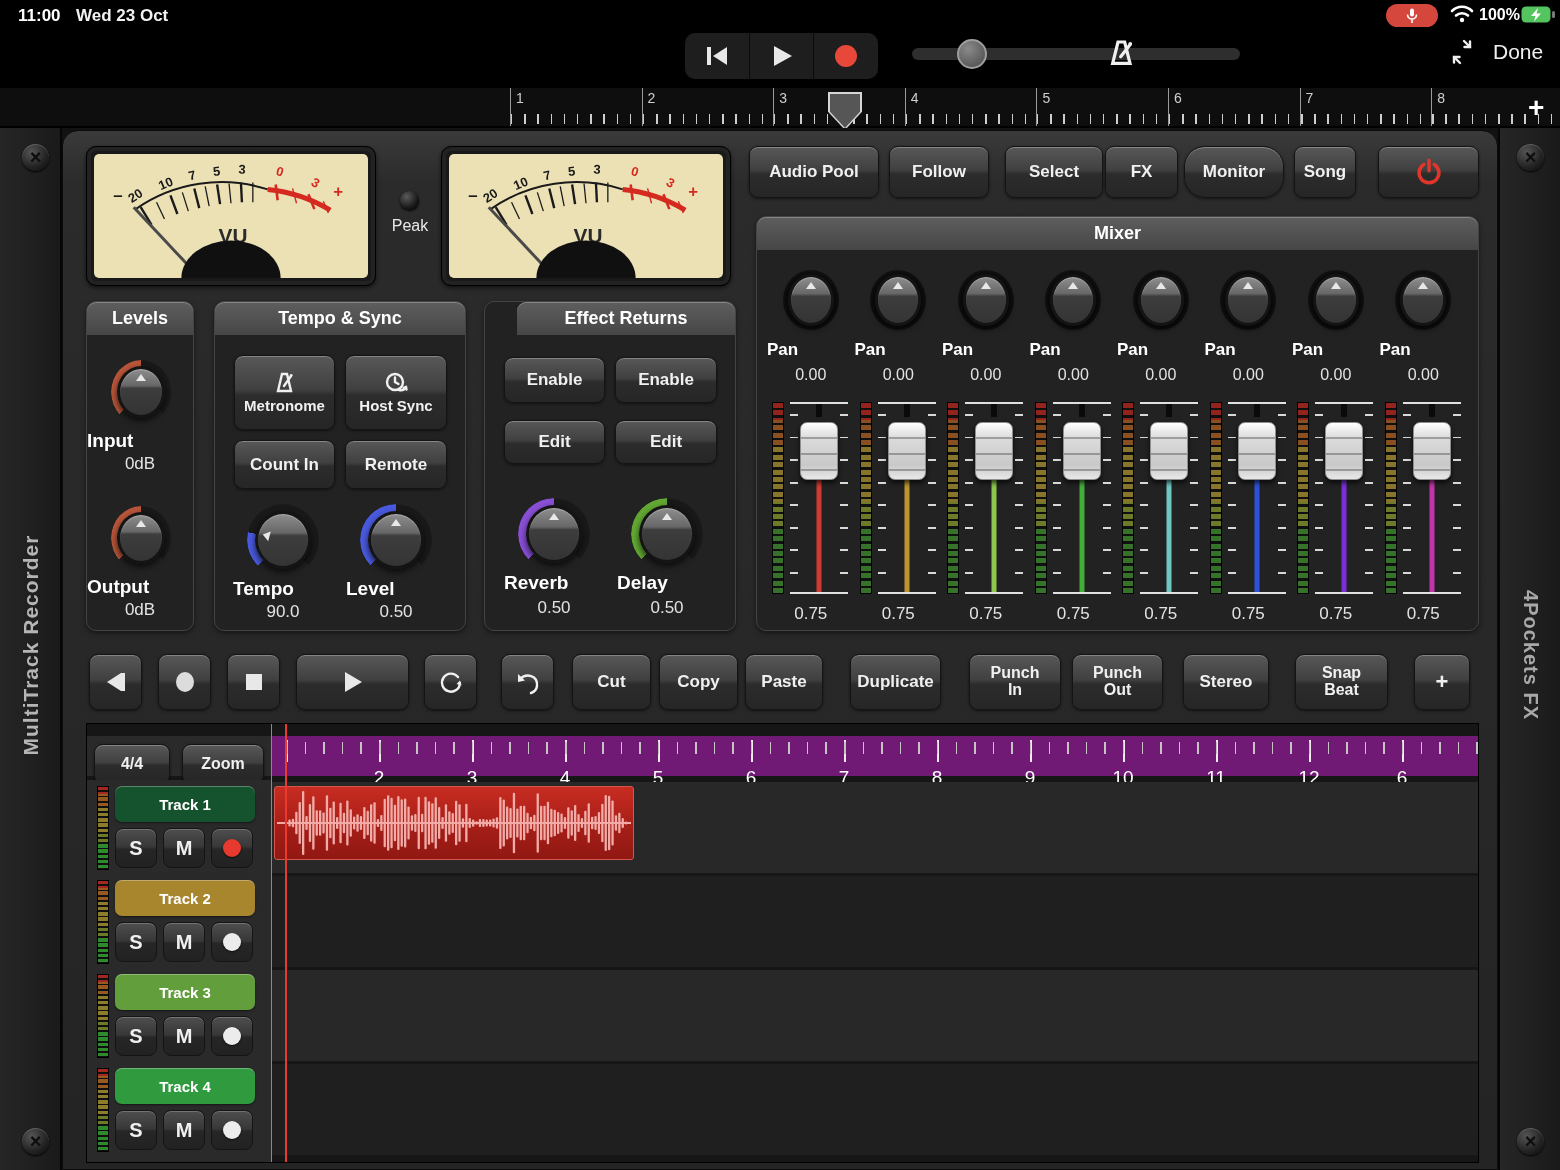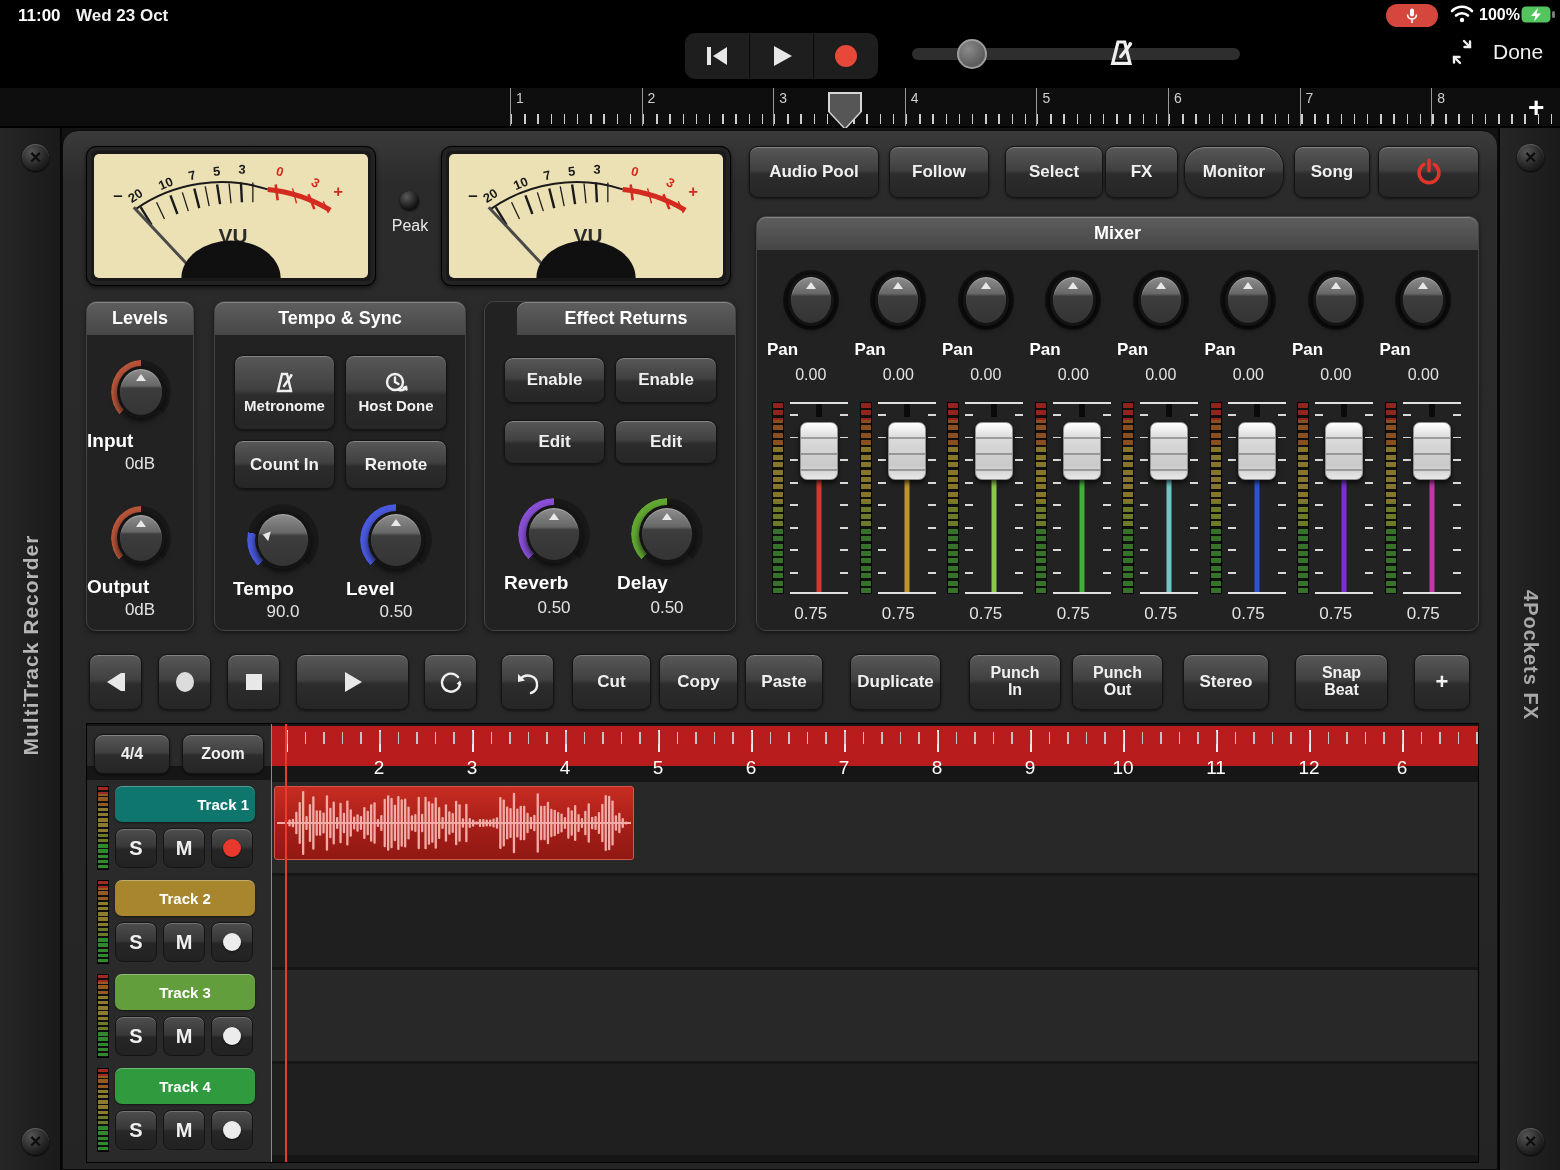--- a/index.html
+++ b/index.html
@@ -116,21 +116,21 @@
      repeating-linear-gradient(to bottom,rgba(0,0,0,0) 0 14px,rgba(0,0,0,.28) 14px 16px),
      linear-gradient(180deg,#ffffff,#dcdcdc 25%,#c9c9c9 75%,#e8e8e8);
     border:1px solid #8f8f8f;box-shadow:0 3px 5px rgba(0,0,0,.7);}
   .mch .fv{position:absolute;top:342px;width:100%;}
 
   
   .tool{top:523px;height:56px;}
 
   
   .trackarea{position:absolute;left:23px;top:592px;width:1393px;height:440px;background:#161616;border:1px solid #000;overflow:hidden;}
-  .truler{position:absolute;left:0;top:2px;width:100%;height:40px;background:#b91c1c;}
+  .truler{position:absolute;left:0;top:12px;width:100%;height:40px;background:#701a75;}
   .truler .ctrls{position:absolute;left:0;top:0;width:185px;height:100%;background:#2a2a2a;}
   .bars{position:absolute;left:199px;top:0;height:56px;display:flex;}
   .bar{position:relative;width:93px;height:100%;flex:none;}
   .bar::before{content:'';position:absolute;left:0;top:4px;width:2px;height:22px;background:#ececec;}
   .bar::after{content:'';position:absolute;left:0;top:6px;width:100%;height:12px;
     background:repeating-linear-gradient(to right,#c4c4c4 0 1.5px,transparent 1.5px 18.6px);}
   .bar .n{position:absolute;left:0;bottom:3px;transform:translateX(-50%);font-size:19px;color:#fff;}
   .hdrcol{position:absolute;left:0;top:56px;width:185px;bottom:0;background:#2a2a2a;}
   .divider{position:absolute;left:184px;top:0;bottom:0;width:1px;background:#8a8a8a;z-index:4;}
   .trows{position:absolute;left:0;top:56px;width:100%;height:384px;}
@@ -359,21 +359,21 @@
       </svg>
     </div>
 
     <div>
 
     <button class="btn pbtn" style="left: 686px; top: 15px; width: 130px; height: 52px;">Audio Pool</button>
         <button class="btn pbtn" style="left: 826px; top: 15px; width: 100px; height: 52px;">Follow</button>
         <button class="btn pbtn" style="left: 942px; top: 15px; width: 98px; height: 52px;">Select</button>
         <button class="btn pbtn" style="left: 1042px; top: 15px; width: 73px; height: 52px;">FX</button>
         <button class="btn pbtn" style="left: 1121px; top: 15px; width: 100px; height: 52px; border-radius: 21px;">Monitor</button>
-        <button class="btn pbtn" style="left: 1231px; top: 15px; width: 76px; height: 52px;">Song</button>
+        <button class="btn pbtn" style="left: 1231px; top: 15px; width: 62px; height: 52px;">Song</button>
       </div>
     <button class="btn" style="left:1315px;top:15px;width:101px;height:52px;">
       <svg width="28" height="28" viewBox="0 0 24 24">
         <line x1="12" y1="2" x2="12" y2="11" stroke="#e0352a" stroke-width="3" stroke-linecap="round"></line>
         <path d="M7.5 5.5 a8.5 8.5 0 1 0 9 0" fill="none" stroke="#e0352a" stroke-width="3" stroke-linecap="round"></path>
       </svg>
     </button>
 
     <div class="section" style="left:693px;top:85px;width:723px;height:415px;">
       <div class="sec-head">Mixer</div>
@@ -571,21 +571,21 @@
         </svg>
         <span>Metronome</span>
       </button>
       <button class="btn" style="left:130px;top:53px;width:102px;height:75px;flex-direction:column;font-size:15px;">
         <svg width="24" height="24" viewBox="0 0 24 24" style="margin-bottom:3px;">
           <circle cx="11" cy="11" r="8" class="st"></circle>
           <polyline points="11,6.5 11,11 14.5,13" class="st"></polyline>
           <path d="M15 19 a6 6 0 0 0 7 -3" class="st"></path>
             <polyline points="22.5,18.5 22,16 19.6,16.8" class="st"></polyline>
         </svg>
-        <span>Host Done</span>
+        <span>Host Sync</span>
       </button>
       <button class="btn" style="left:19px;top:138px;width:101px;height:49px;">Count In</button>
       <button class="btn" style="left:130px;top:138px;width:102px;height:49px;">Remote</button>
       <div class="knobwrap" style="left:32px;top:202px;width:72px;height:72px;">
         <div class="ring" style="--sweep: 16%; --rc: #4a5adf;"></div>
         <div class="knob" style="width:56px;height:58px;--rot:-75deg;">
             <div class="mark"></div>
           </div>
       </div>
       <div class="klabel" style="position:absolute;left:18px;top:276px;width:100px;">Tempo</div>
@@ -714,21 +714,21 @@
             <div class="bar">
               <span class="n">6</span>
             </div>
           </div>
       </div>
       <div class="hdrcol"></div>
       <div class="trows">
 
           <div class="trow">
             <div class="tled"></div>
-            <button class="tname" style="background: #0f766e; text-align: right;">Track 1</button>
+            <button class="tname" style="background: #14532d;">Track 1</button>
             <button class="tsm s">S</button>
             <button class="tsm m">M</button>
             <button class="tsm r">
               <span class="dot" style="background: rgb(232, 57, 46);"></span>
             </button>
           </div>
 
           <div class="trow">
             <div class="tled"></div>
             <button class="tname" style="background: rgb(168, 134, 46);">Track 2</button>

